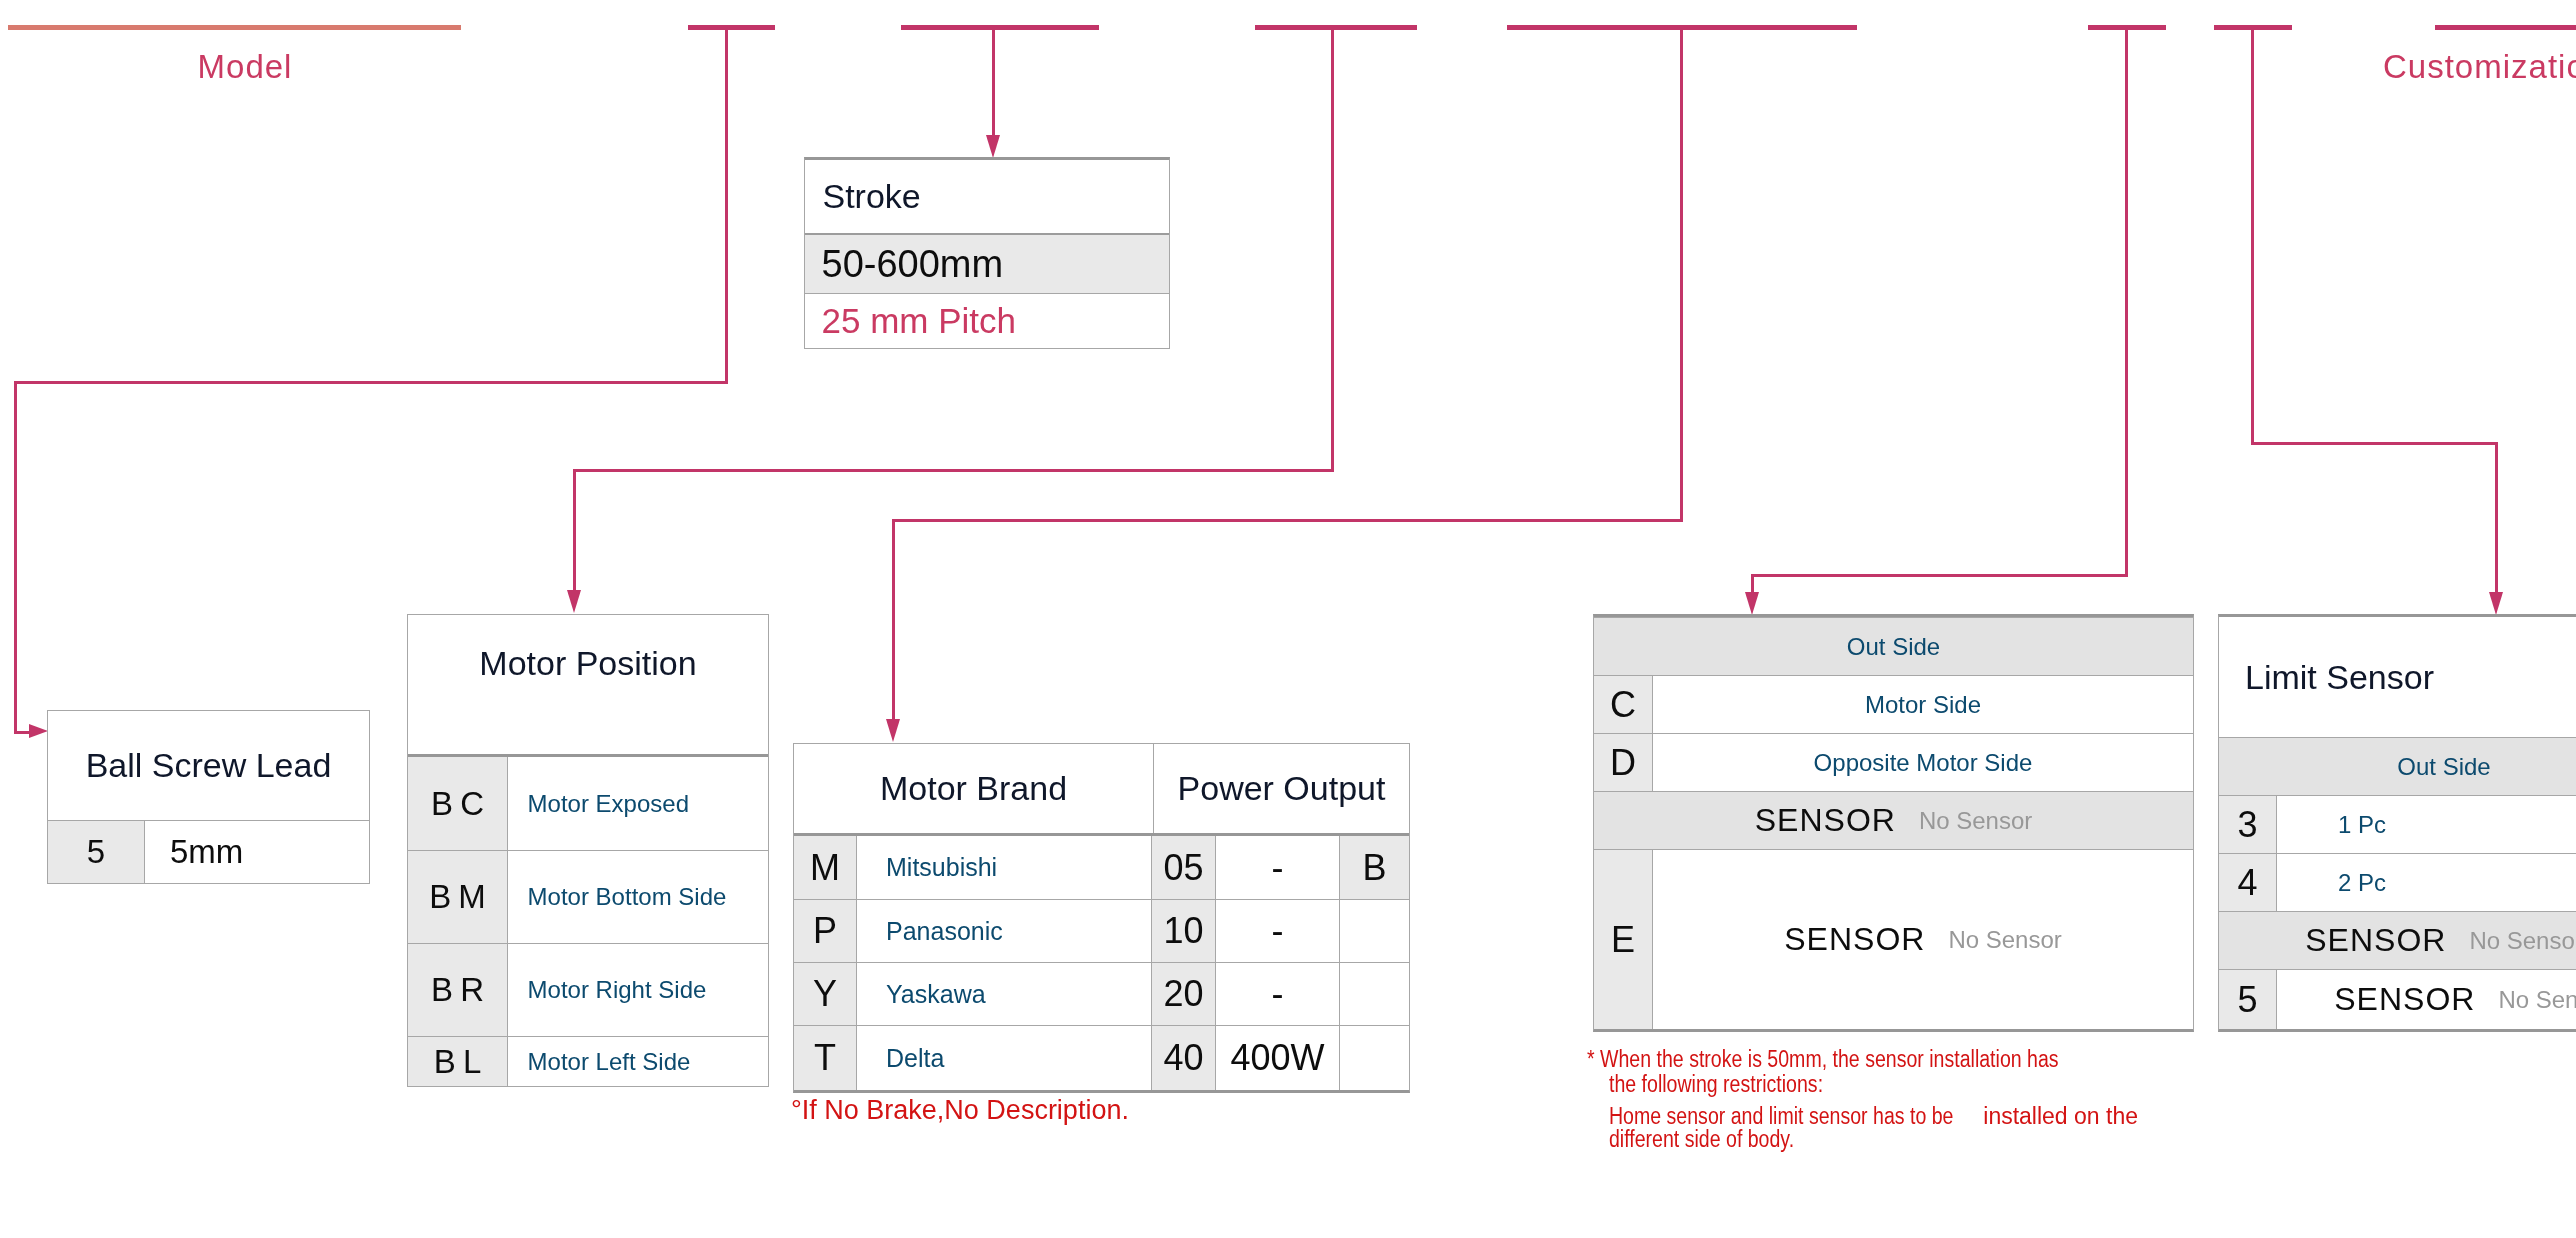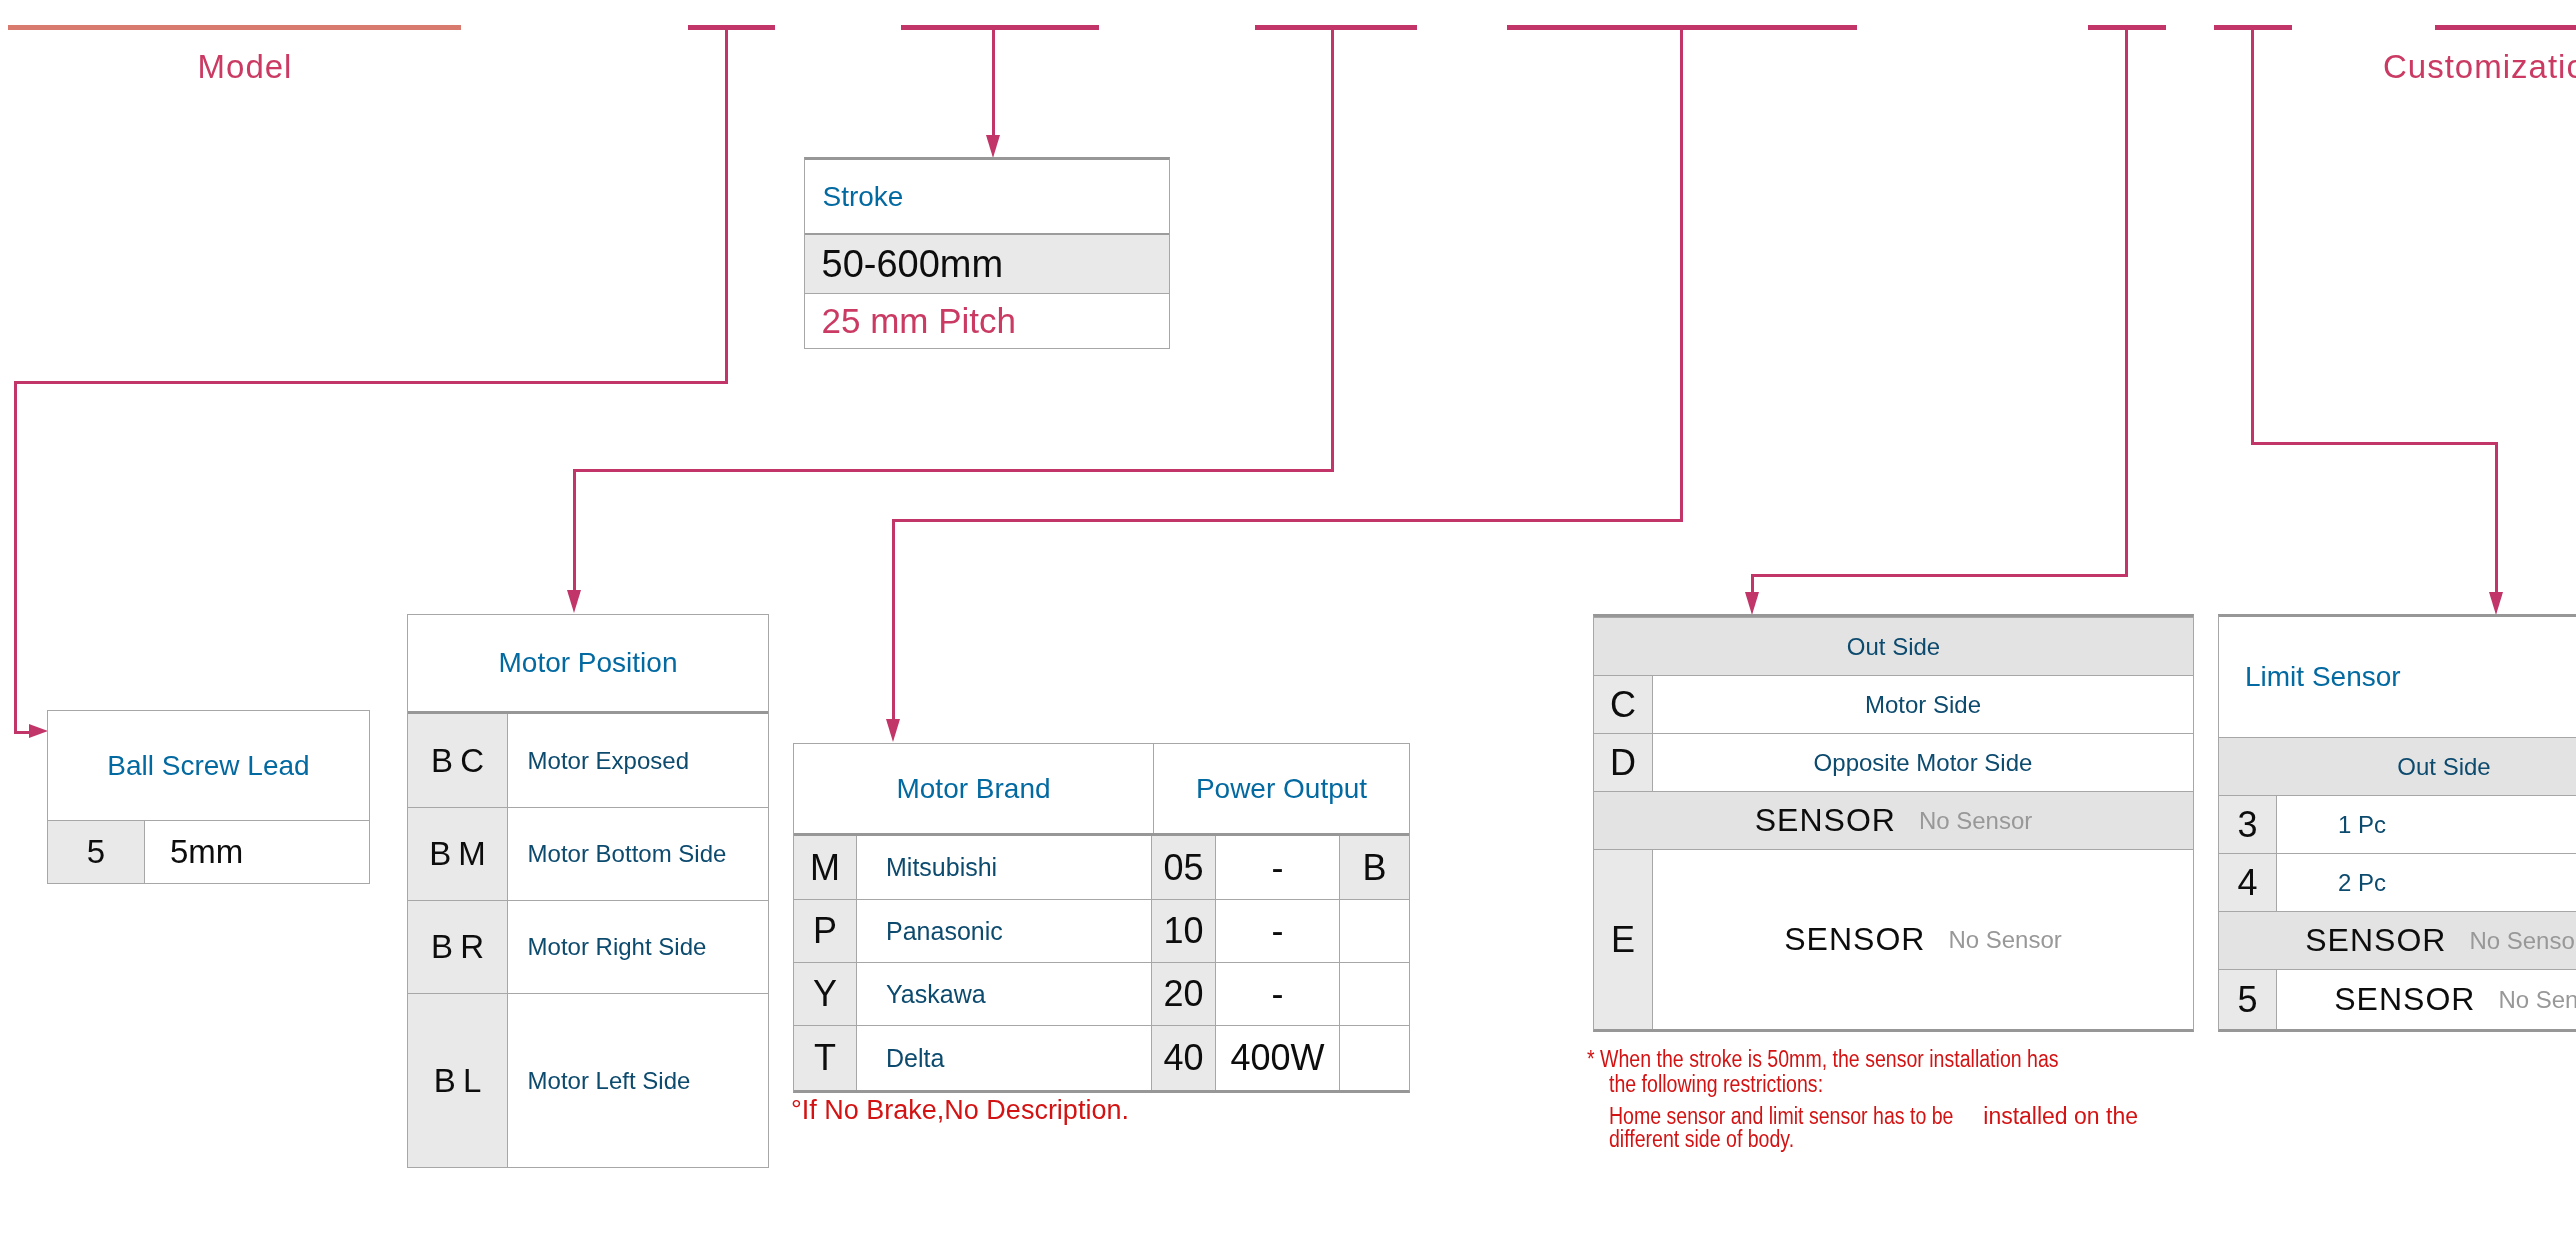--- a/index.html
+++ b/index.html
@@ -13,21 +13,21 @@
     border-top:23px solid #c23568;}
   .arr-right{position:absolute;width:0;height:0;
     border-top:7.7px solid transparent;border-bottom:7.7px solid transparent;
     border-left:19.6px solid #c23568;}
   .toplbl{position:absolute;font-size:33px;line-height:33px;letter-spacing:1px;color:#ca3a62;}
   
   .box{position:absolute;background:#fff;border:1.5px solid #a7a7a7;box-sizing:border-box;
        display:flex;flex-direction:column;}
   .thick-top{border-top:3.6px solid #979797;}
   .thick-bottom{border-bottom:3.6px solid #979797;}
-  .hdr{display:flex;align-items:center;color:#0369a1;font-size:28px;}
+  .hdr{display:flex;align-items:center;color:#0f172a;font-size:34px;}
   .hdr.center{justify-content:center;}
   .graytxt{color:#0c4a6e;font-size:24px;}
   .blacktxt{color:#0d0d0d;}
   .cellgray{background:#e9e9e9;}
   .rowgray{background:#e3e3e3;}
   .vline-r{border-right:1.5px solid #a7a7a7;box-sizing:border-box;}
   .bt{border-top:1.5px solid #a7a7a7;box-sizing:border-box;}
   .flexrow{display:flex;}
   .cc{display:flex;align-items:center;justify-content:center;}
   .cl{display:flex;align-items:center;}
@@ -37,21 +37,21 @@
   .stroke-range{height:58px;border-top:2.1px solid #9c9c9c;border-bottom:1.5px solid #a7a7a7;
     padding-left:16.5px;font-size:38px;}
   .stroke-pitch{flex:1;padding-left:16.5px;font-size:35px;color:#ca3a62;}
   
   .bsl-box{left:47px;top:710px;width:323px;height:174px;}
   .bsl-hd{height:109px;border-bottom:1.5px solid #a7a7a7;}
   .bsl-row{flex:1;}
   .bsl-code{width:97px;font-size:33px;}
   .bsl-val{flex:1;padding-left:25px;font-size:33px;}
   
-  .mp-box{left:407px;top:614px;width:362px;height:554px;}
+  .mp-box{left:407px;top:614px;width:362px;height:473px;gap:43px;}
   .mp-hd{height:96px;}
   .mp-body{border-top:3.1px solid #979797;display:flex;flex-direction:column;flex:1;}
   .mp-row{height:93px;display:flex;}
   .mp-row:last-child{flex:1;}
   .mp-code{width:100px;font-size:33px;letter-spacing:7.2px;text-indent:7.2px;}
   .mp-desc{flex:1;padding-left:19.6px;}
   
   .mb-box{left:793px;top:743px;width:617px;height:350px;}
   .mb-hd{height:89px;display:flex;}
   .mb-hd-brand{width:360px;}

